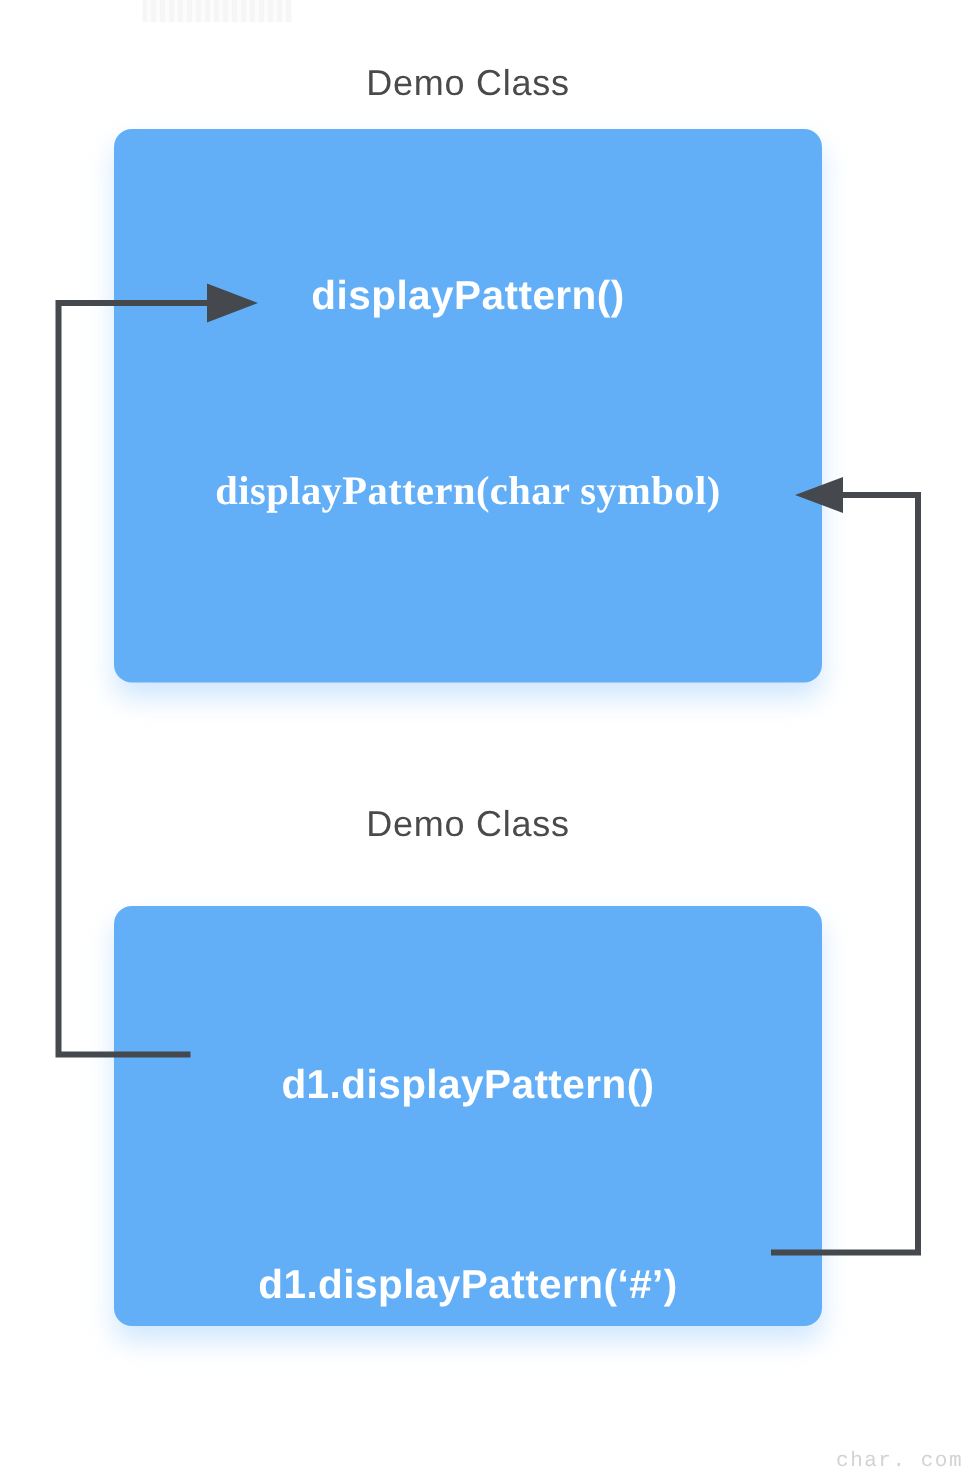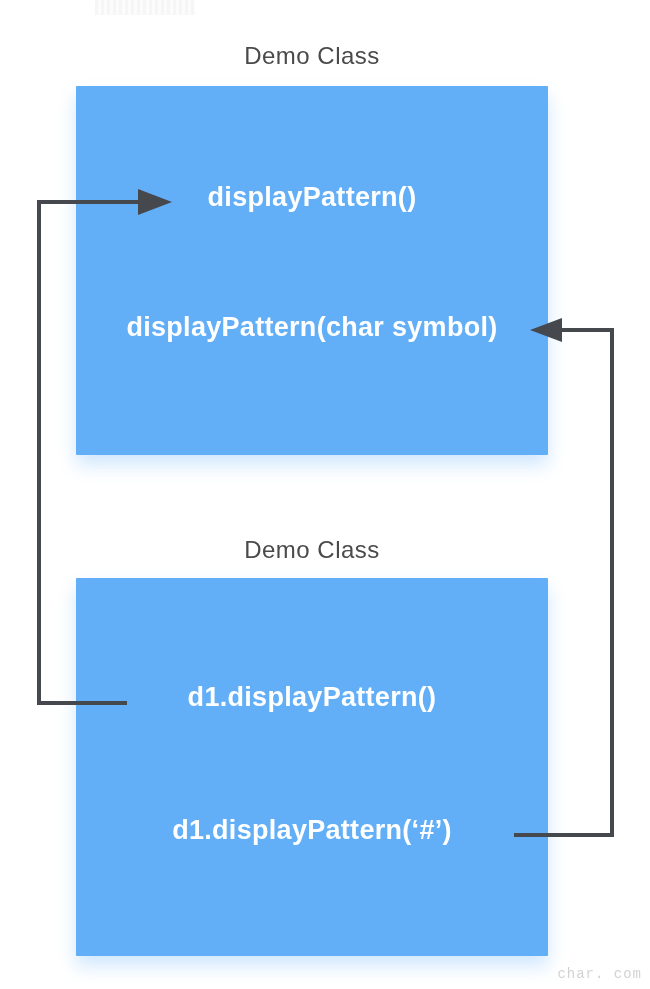--- a/index.html
+++ b/index.html
@@ -40,37 +40,37 @@
     letter-spacing: 0.5px;
   }
   .title-demo { top: 42px; text-align: center; }
   .title-main { top: 536px; }
   .class-box {
     position: absolute;
     left: 76px;
     width: 472px;
     height: 369px;
     background: var(--box-fill);
-    border-radius: 1px;
+    border-radius: 12px;
     box-shadow: 0 10px 18px var(--box-shadow);
   }
   .box-demo { top: 86px; }
-  .box-main { top: 578px; height: 378px; }
+  .box-main { top: 604px; height: 280px; }
   .method {
     position: absolute;
     left: 0;
     width: 100%;
     text-align: center;
     font-size: 27px;
     font-weight: 700;
     color: var(--method-text);
     letter-spacing: 0.3px;
   }
   .demo-m1 { top: 96px; }
-  .demo-m2 { top: 226px; }
+  .demo-m2 { top: 226px; font-family: Liberation Serif, serif; }
   .main-c1 { top: 104px; }
   .main-c2 { top: 237px; }
   .arrow-layer {
     position: absolute;
     left: 0; top: 0;
     width: 650px; height: 989px;
     color: var(--arrow);
     pointer-events: none;
   }
   .watermark {

